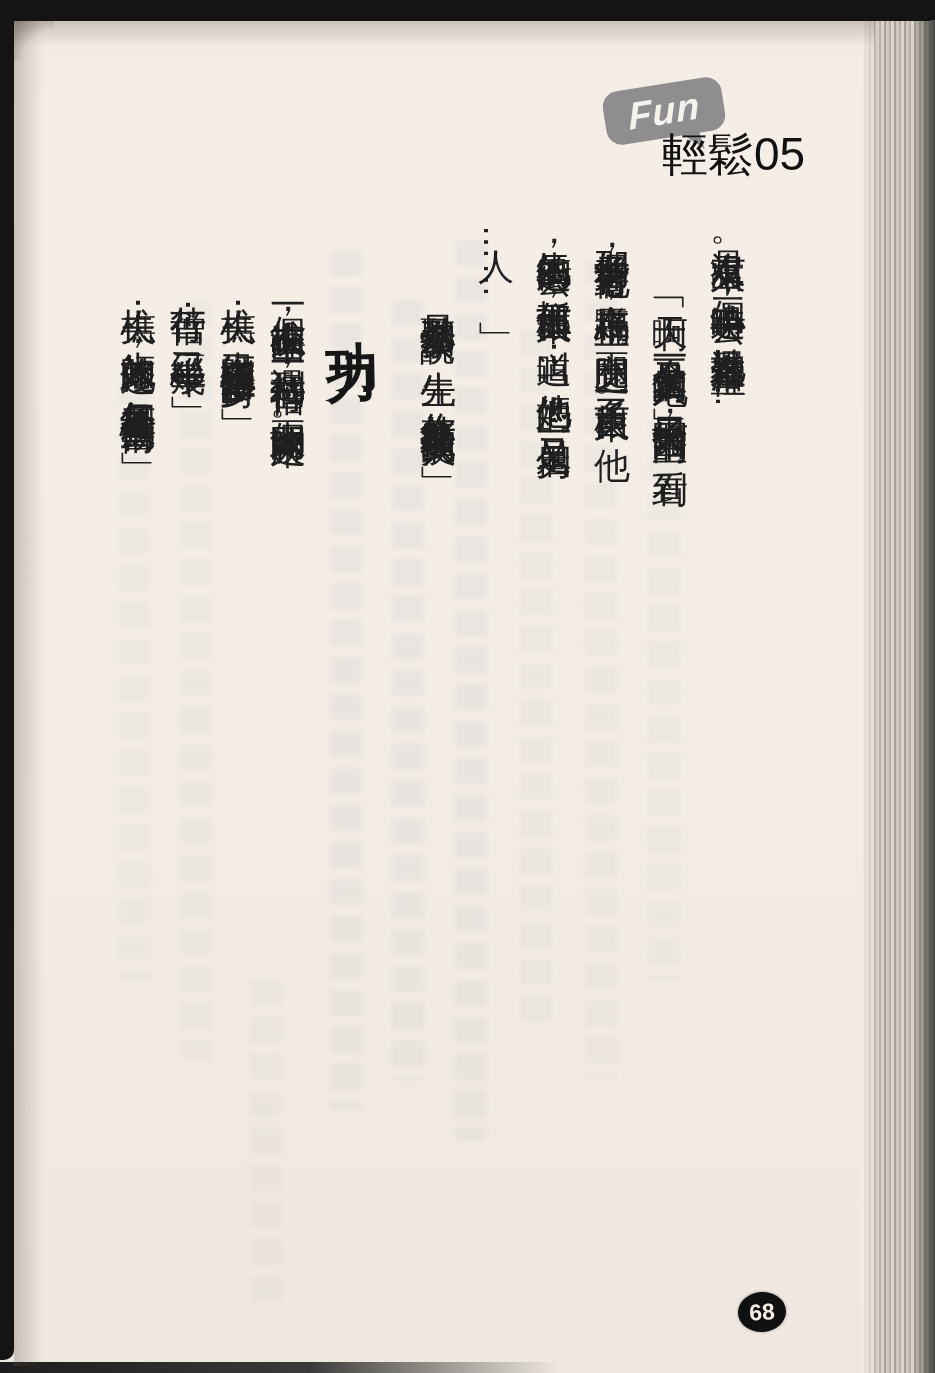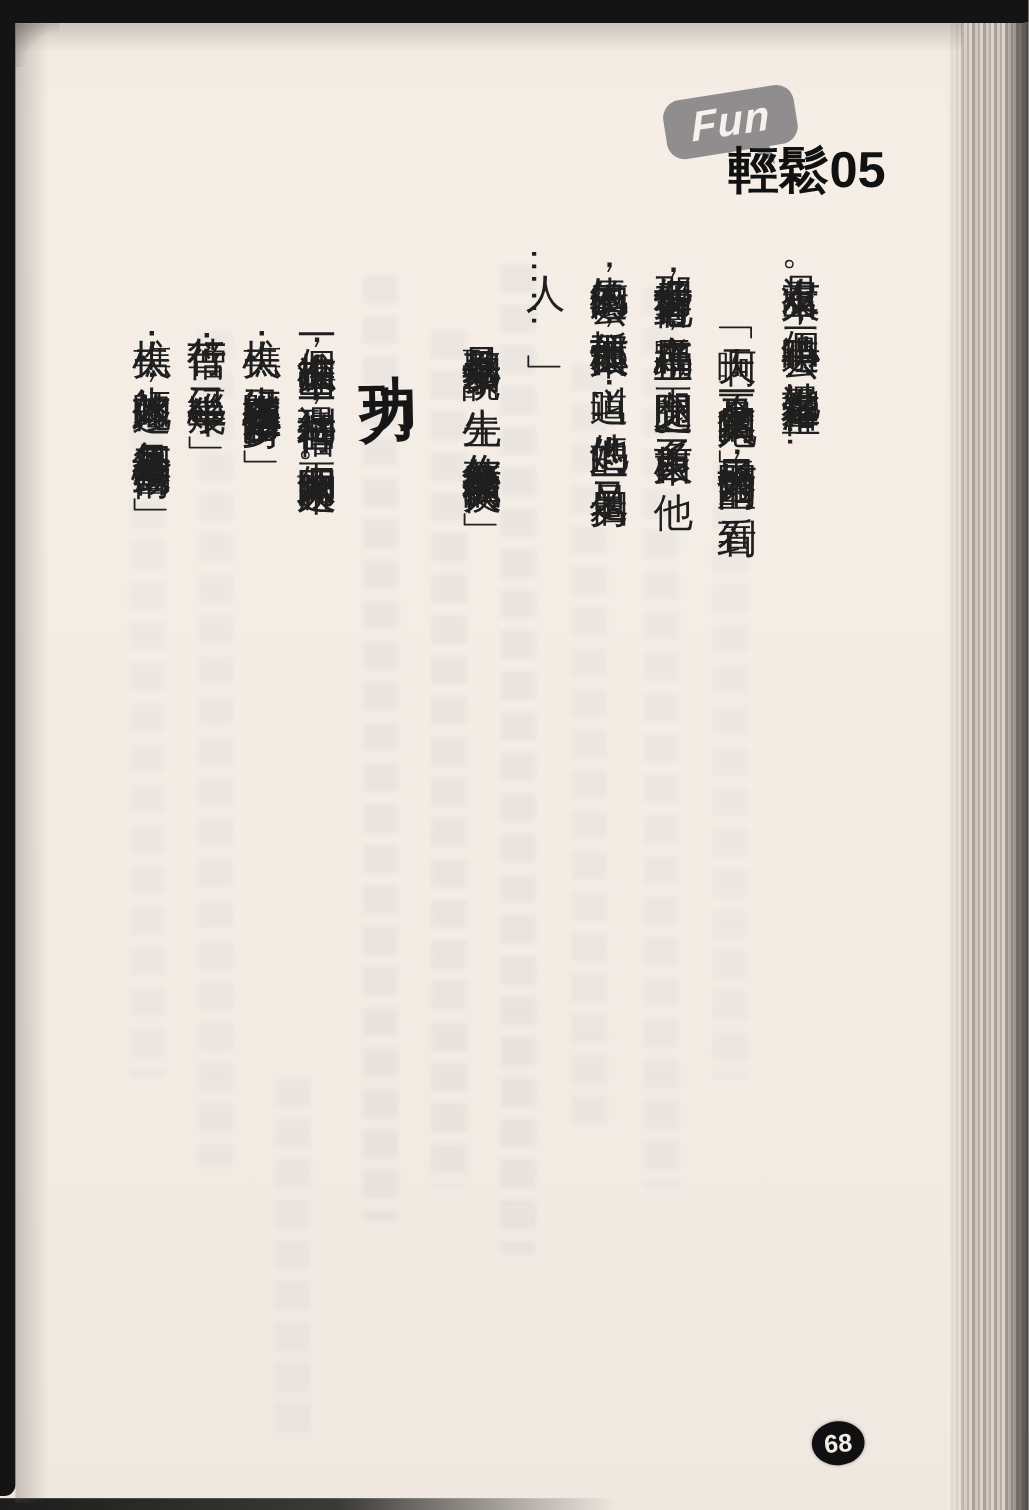--- a/index.html
+++ b/index.html
@@ -30,21 +30,21 @@
 
   
   .logo-wrap{position:absolute;top:80px;left:600px;width:260px;height:110px;}
   .bubble{position:absolute;top:4px;left:4px;width:120px;height:54px;background:#8f8d8e;
     border-radius:16px;transform:rotate(-9deg);
     display:flex;align-items:center;justify-content:center;}
   .bubble-tail{position:absolute;top:52px;left:86px;width:0;height:0;
     border-left:16px solid transparent;border-top:20px solid #8f8d8e;transform:rotate(-18deg);}
   .bubble-text{color:#f5f2ee;font-weight:bold;font-style:italic;font-size:38px;letter-spacing:1px;
     transform:skewX(-6deg);}
-  .series-title{position:absolute;top:44px;left:62px;font-size:46px;font-weight:bold;color:#111;
+  .series-title{position:absolute;top:44px;left:62px;font-size:46px;font-weight:normal;color:#111;
     letter-spacing:0px;white-space:nowrap;}
 
   
   .vtext{position:absolute;top:222px;right:178px;height:1125px;
     writing-mode:vertical-rl;text-orientation:mixed;
     font-size:36px;letter-spacing:2px;color:#1f1f1f;}
   .vcol{line-height:58px;}
   .vcol2{line-height:50px;}
   .ind64{text-indent:64px;}
   .ind56{text-indent:56px;}

